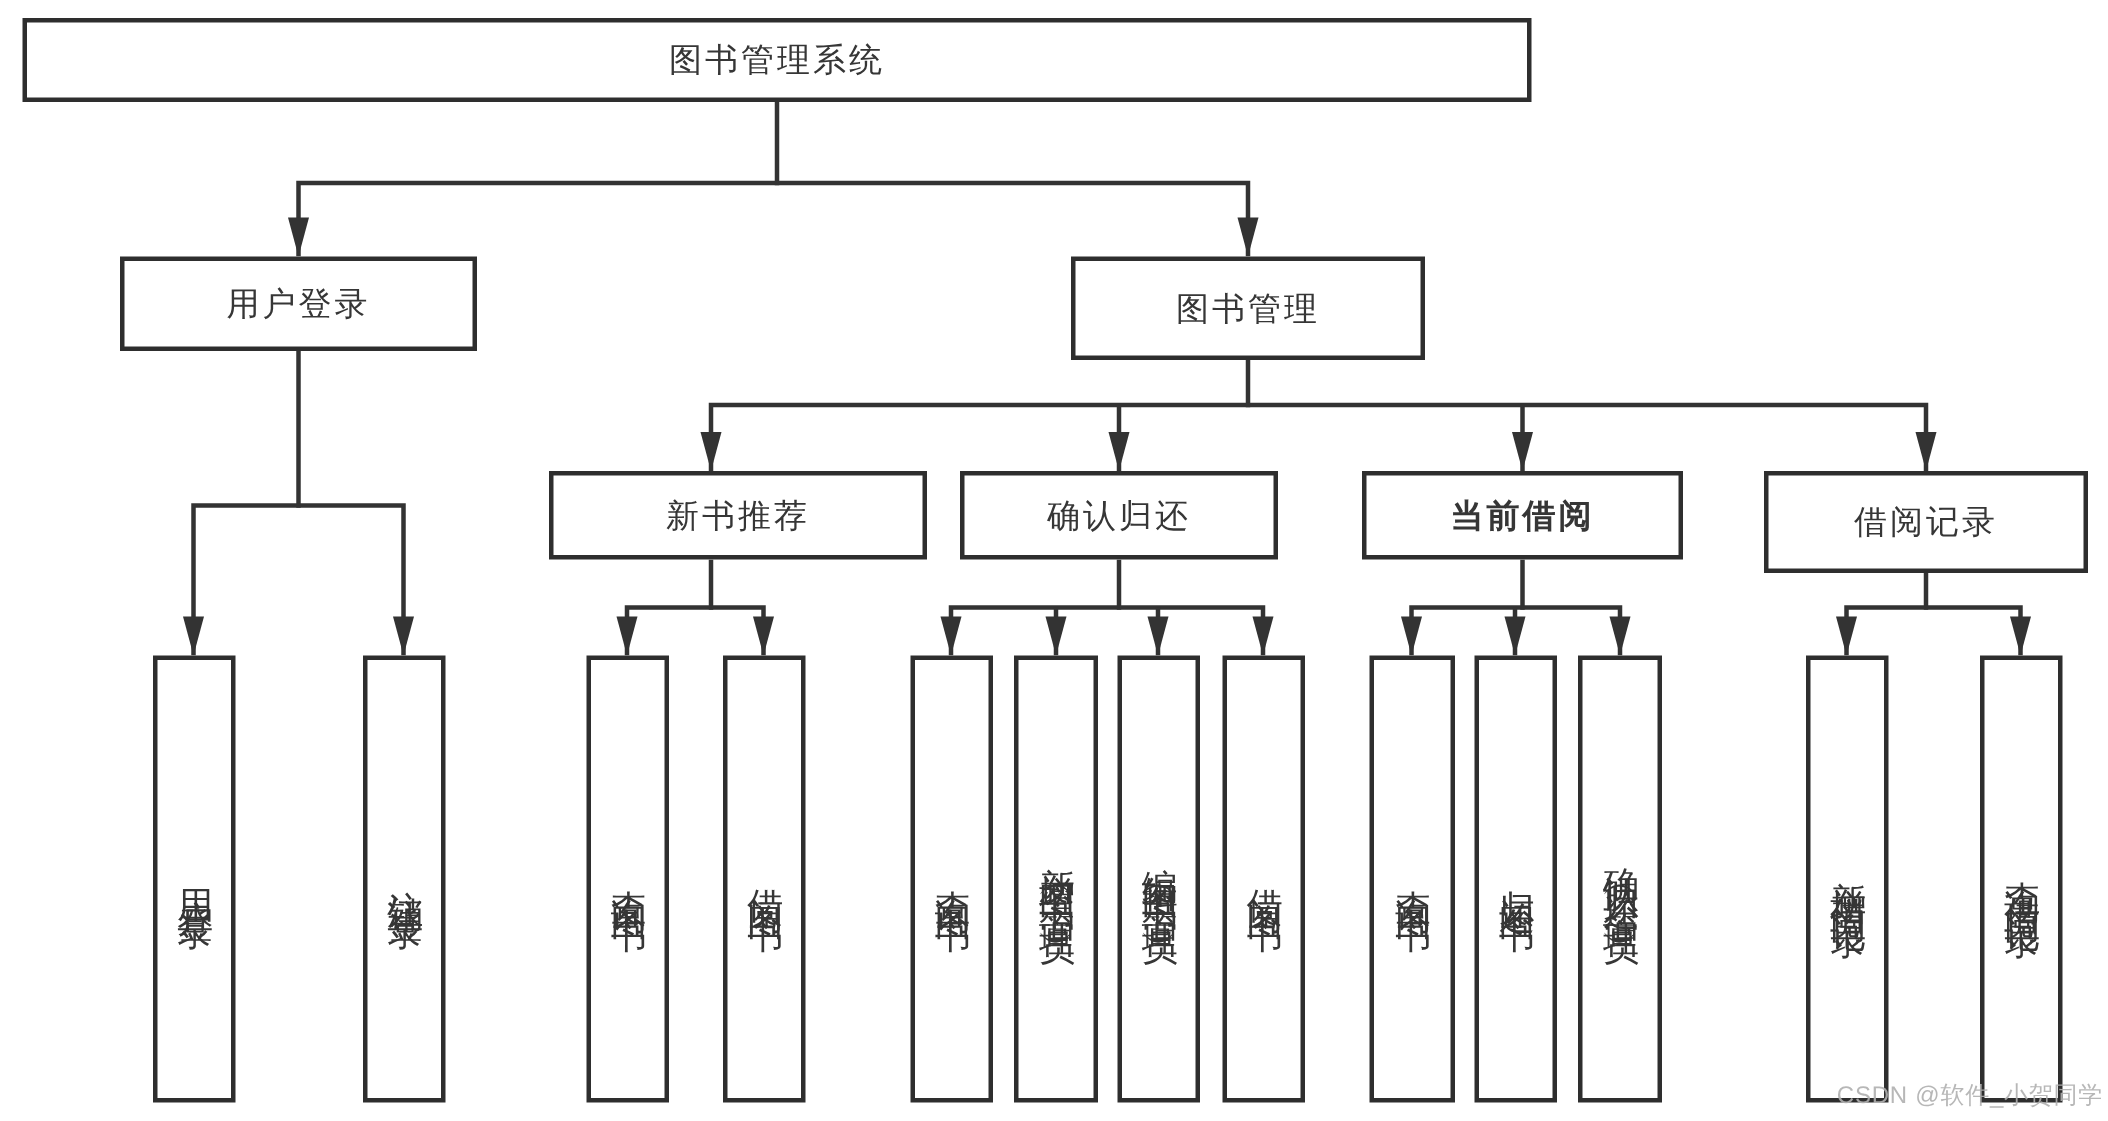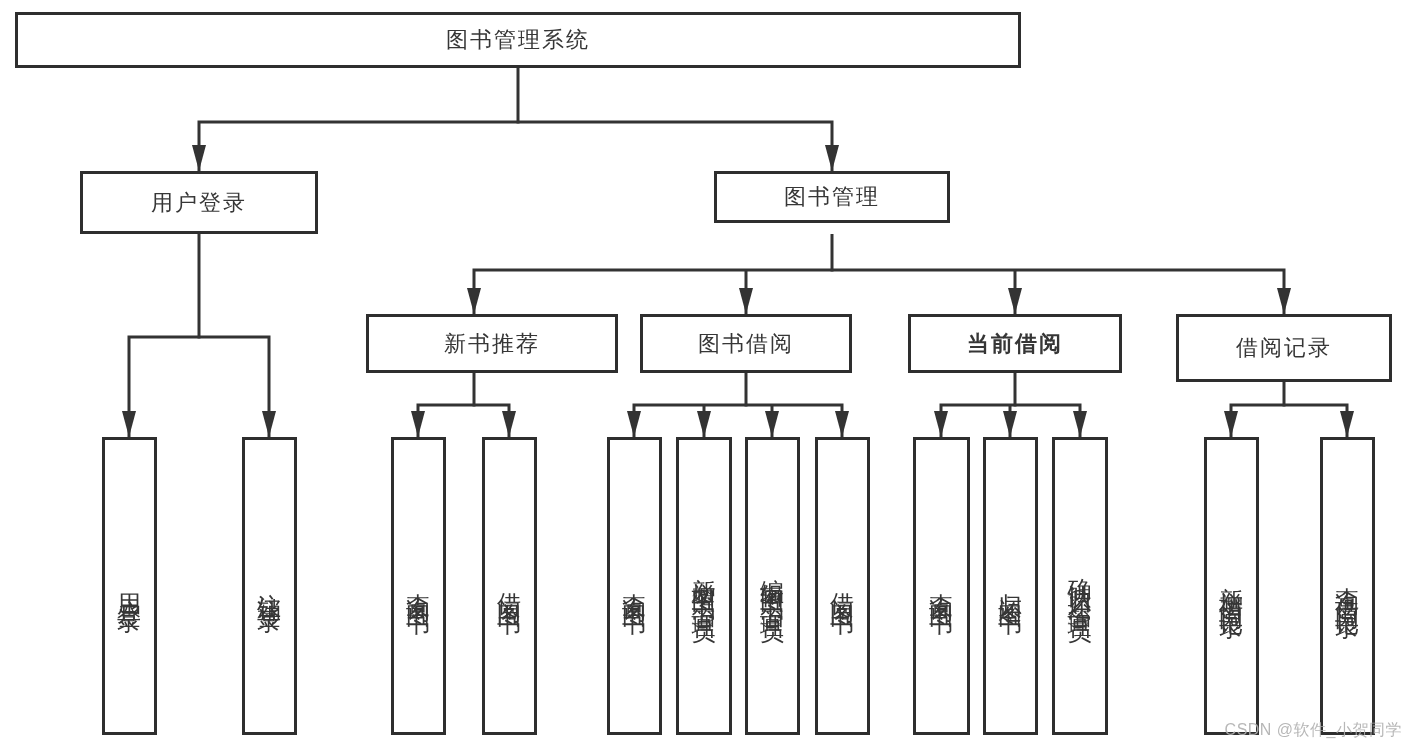--- a/index.html
+++ b/index.html
@@ -104,24 +104,24 @@
 
     <path d="M1284,373 L1284,406.5"></path>
     <path d="M1231,437 L1231,405 L1347,405 L1347,437"></path>
     <polygon points="1224,411 1238,411 1231,437"></polygon>
     <polygon points="1340,411 1354,411 1347,437"></polygon>
   </svg>
 
   <div class="box h" style="left:15px;top:12px;width:1006px;height:56px;">图书管理系统</div>
 
   <div class="box h" style="left:80px;top:171px;width:238px;height:63px;">用户登录</div>
-  <div class="box h" style="left:714px;top:171px;width:236px;height:52px;">图书管理</div>
+  <div class="box h" style="left:714px;top:171px;width:236px;height:69px;">图书管理</div>
 
   <div class="box h" style="left:366px;top:314px;width:252px;height:59px;">新书推荐</div>
-  <div class="box h" style="left:640px;top:314px;width:212px;height:59px;">图书借阅</div>
+  <div class="box h" style="left:640px;top:314px;width:212px;height:59px;">确认归还</div>
   <div class="box h" style="left:908px;top:314px;width:214px;height:59px;font-weight:bold;">当前借阅</div>
   <div class="box h" style="left:1176px;top:314px;width:216px;height:68px;">借阅记录</div>
 
   <div class="box leaf" style="left:102px;top:437px;width:55px;height:298px;">
     <span>用户登录</span>
   </div>
   <div class="box leaf" style="left:242px;top:437px;width:55px;height:298px;">
     <span>注销登录</span>
   </div>
 

